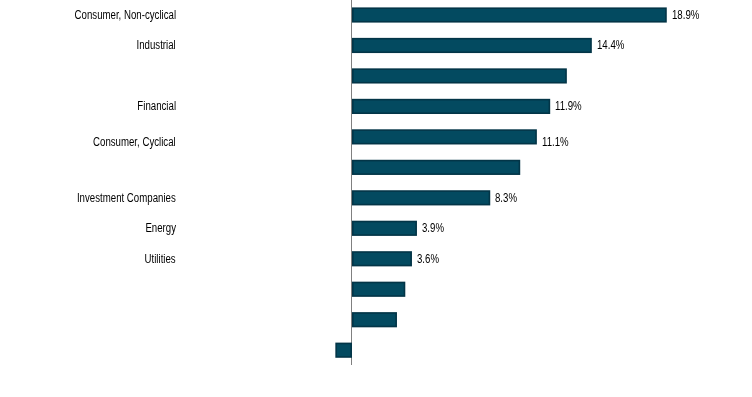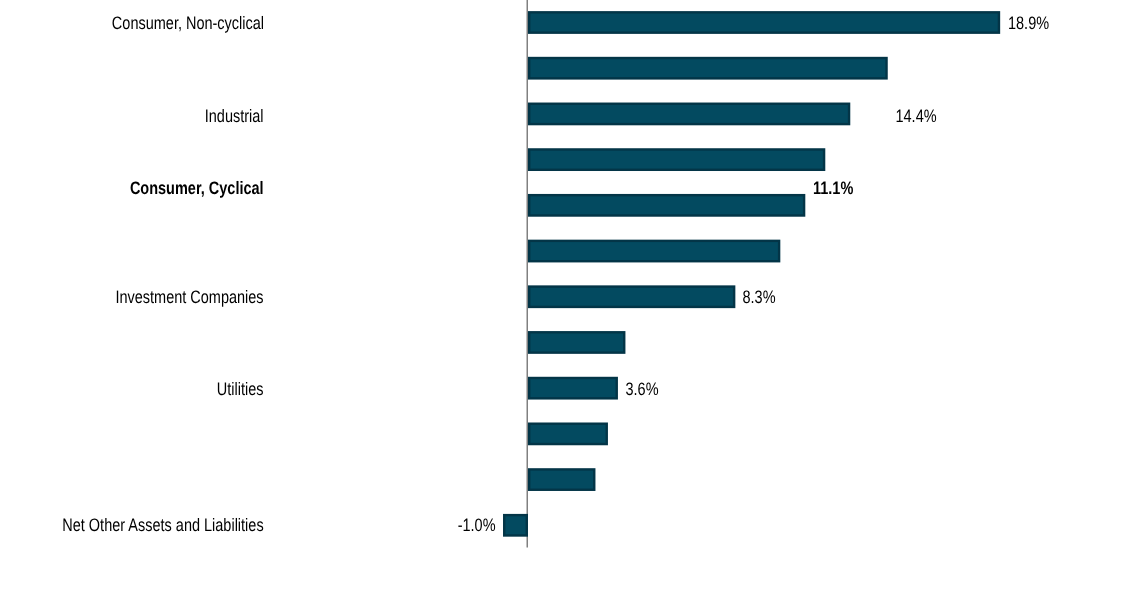--- a/index.html
+++ b/index.html
@@ -81,45 +81,49 @@
         <rect x="336.145" y="343.406" width="15.055" height="13.580" fill="#034A60" stroke="#033547" stroke-width="1.6"></rect>
       </g>
   </svg>
 
   <div id="label-layer">
   <div class="bar-row" style="top: 0px; height: 30.4725px;">
     <div class="cat-label" style="right: 576px; top: 8.73625px;">Consumer, Non-cyclical</div>
     <div class="val-label pos" style="top: 8.73625px; left: 671.779px;">18.9%</div>
   </div>
 
-  <div class="bar-row" style="top: 30.4725px; height: 30.4725px; margin-top: 32px;">
+  <div class="bar-row" style="top: 30.4725px; height: 30.4725px;">
     <div class="cat-label" style="right: 576px; top: 8.73625px;">Industrial</div>
     <div class="val-label pos" style="top: 8.73625px; left: 596.832px;">14.4%</div>
   </div>
 
 
+  <div class="bar-row" style="top: 91.4175px; height: 30.4725px;">
+    <div class="cat-label" style="right: 576px; top: 8.73625px;">Financial</div>
+    <div class="val-label pos" style="top: 8.73625px; left: 555.194px;">11.9%</div>
+  </div>
 
-  <div class="bar-row" style="top: 110px; height: 30.4725px; font-weight: bold;">
+  <div class="bar-row" style="top: 127px; height: 30.4725px;">
     <div class="cat-label" style="right: 576px; top: 8.73625px;">Consumer, Cyclical</div>
     <div class="val-label pos" style="top: 8.73625px; left: 541.87px;">11.1%</div>
   </div>
 
 
   <div class="bar-row" style="top: 182.835px; height: 30.4725px;">
     <div class="cat-label" style="right: 576px; top: 8.73625px;">Investment Companies</div>
     <div class="val-label pos" style="top: 8.73625px; left: 495.236px;">8.3%</div>
   </div>
 
+  <div class="bar-row" style="top: 213.308px; height: 30.4725px;">
+    <div class="cat-label" style="right: 576px; top: 8.73625px;">Energy</div>
+    <div class="val-label pos" style="top: 8.73625px; left: 421.954px;">3.9%</div>
+  </div>
 
   <div class="bar-row" style="top: 243.78px; height: 30.4725px;">
     <div class="cat-label" style="right: 576px; top: 8.73625px;">Utilities</div>
     <div class="val-label pos" style="top: 8.73625px; left: 416.958px;">3.6%</div>
   </div>
 
 
 
-  <div class="bar-row" style="top: 335.197px; height: 30.4725px;">
-    <div class="cat-label" style="right: 576px; top: 8.73625px;">Net Other Assets and Liabilities</div>
-    <div class="val-label neg" style="top: 8.73625px; right: 421.655px;">-1.0%</div>
-  </div>
 </div>
 
 </div>
 
 </body></html>

